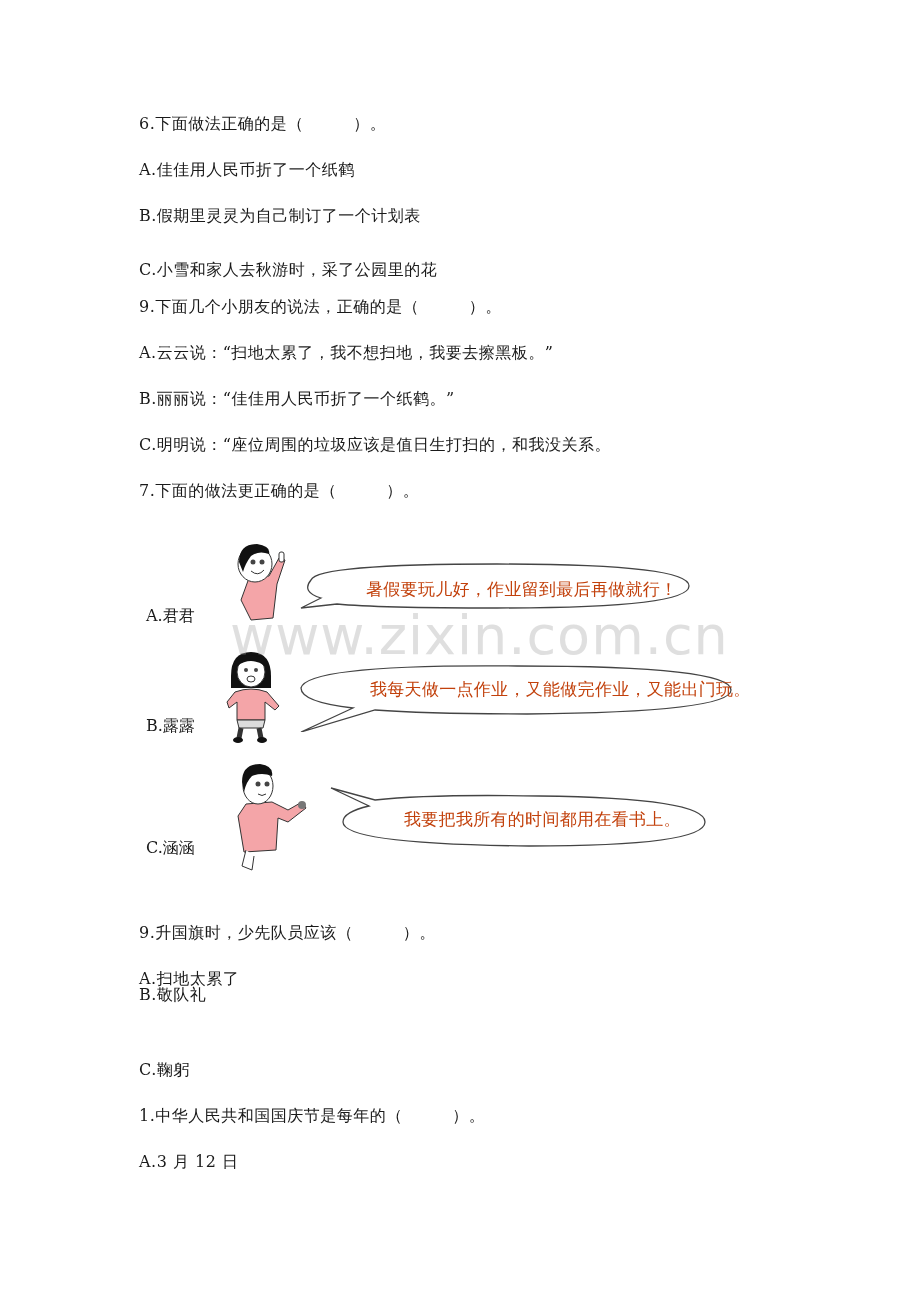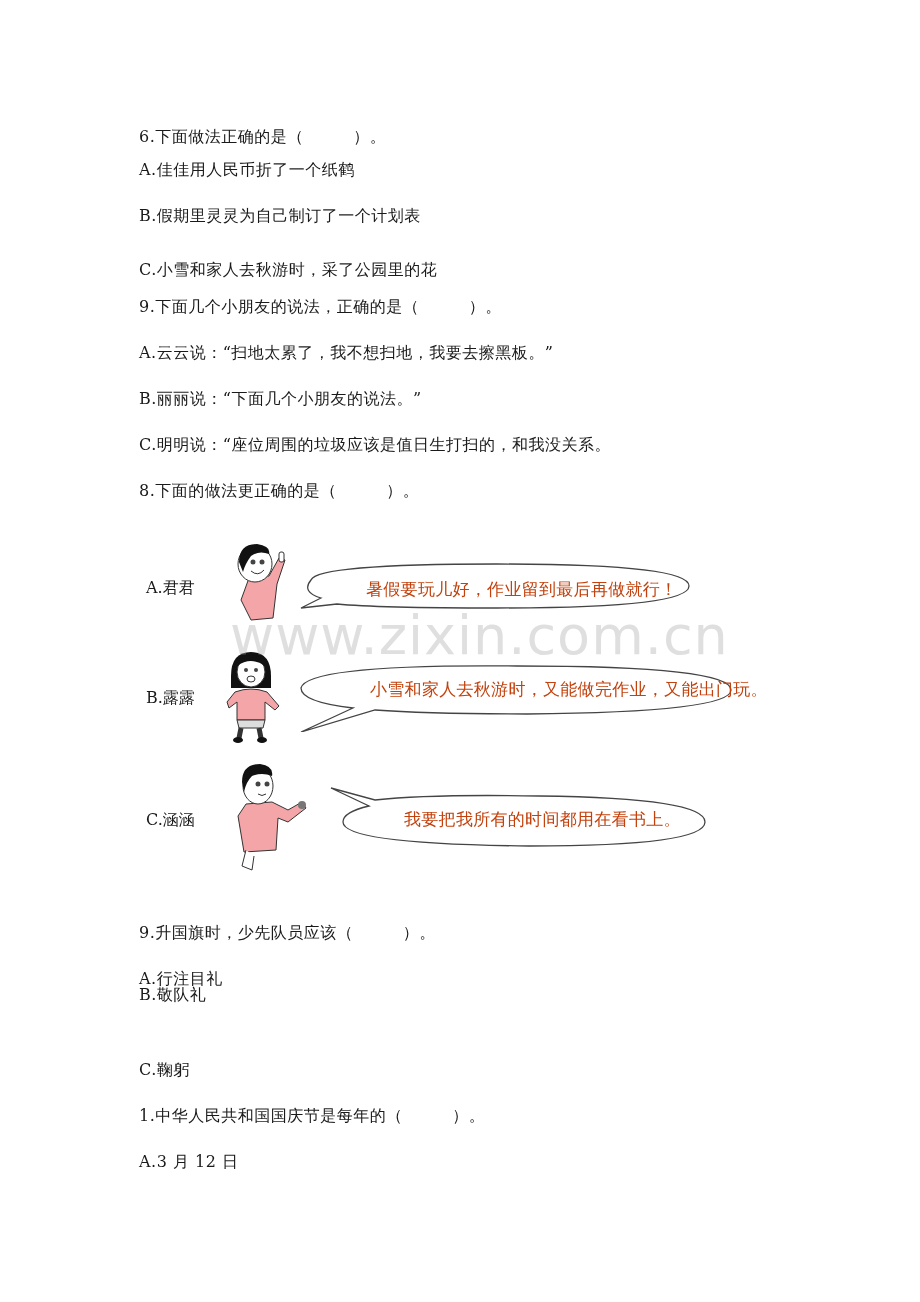--- a/index.html
+++ b/index.html
@@ -1,40 +1,40 @@
 <!DOCTYPE html>
 <html><head>
   <meta charset="utf-8">
   <style>
     html, body { margin: 0; padding: 0; background: #ffffff; }
     body { width: 920px; height: 1302px; position: relative; overflow: hidden;
            font-family: "DejaVu Serif", "Liberation Serif", serif; color: #1a1a1a; }
     .line { position: absolute; left: 139px; font-size: 16px; line-height: 20px; white-space: pre; letter-spacing: 0.5px; }
     .figure-row { position: absolute; left: 139px; width: 620px; }
-    .fig-label { position: absolute; left: 7px; font-size: 16px; }
+    .fig-label { position: absolute; left: 7px; font-size: 16px; margin-top: 28px; }
     .char { position: absolute; }
     .bubble { position: absolute; }
     .bubble-text { position: absolute; font-size: 17px; color: #c2410c; white-space: nowrap; letter-spacing: 0.3px; }
     .watermark { position: absolute; left: 230px; top: 604px; font-family: "DejaVu Sans", "Liberation Sans", sans-serif;
                  font-size: 54px; color: rgba(170,170,170,0.38); letter-spacing: 1px; white-space: nowrap; pointer-events: none; }
   </style>
 </head>
 <body>
 
-<div class="line" style="top:127px">6.下面做法正确的是（　　　）。</div>
+<div class="line" style="top:114px">6.下面做法正确的是（　　　）。</div>
 <div class="line" style="top:160px">A.佳佳用人民币折了一个纸鹤</div>
 <div class="line" style="top:206px">B.假期里灵灵为自己制订了一个计划表</div>
 <div class="line" style="top:260px">C.小雪和家人去秋游时，采了公园里的花</div>
 
 <div class="line" style="top:297px">9.下面几个小朋友的说法，正确的是（　　　）。</div>
 <div class="line" style="top:343px">A.云云说：“扫地太累了，我不想扫地，我要去擦黑板。”</div>
-<div class="line" style="top:389px">B.丽丽说：“下面几个小朋友的说法。”</div>
+<div class="line" style="top:389px">B.丽丽说：“佳佳用人民币折了一个纸鹤。”</div>
 <div class="line" style="top:435px">C.明明说：“座位周围的垃圾应该是值日生打扫的，和我没关系。</div>
 
-<div class="line" style="top:481px">8.下面的做法更正确的是（　　　）。</div>
+<div class="line" style="top:481px">7.下面的做法更正确的是（　　　）。</div>
 
 <div class="figure-row" style="top:540px; height:90px">
   <div class="fig-label" style="top:38px">A.君君</div>
   <svg class="char" style="left:90px; top:0px" width="70" height="85" viewBox="0 0 70 85">
     <path d="M12 60 L20 38 L40 36 L50 18 L56 20 L48 44 L44 78 L22 80 Z" fill="#f4a5a8" stroke="#333" stroke-width="1"></path>
     <ellipse cx="26" cy="24" rx="17" ry="18" fill="#fff" stroke="#333" stroke-width="1"></ellipse>
     <path d="M10 22 Q10 4 28 4 Q42 6 40 14 Q30 10 22 16 Q16 24 14 32 Z" fill="#111"></path>
     <circle cx="24" cy="22" r="2.5" fill="#444"></circle>
       <circle cx="33" cy="22" r="2.5" fill="#444"></circle>
     <path d="M22 31 Q29 37 35 30" fill="#fff" stroke="#333" stroke-width="1"></path>
@@ -57,21 +57,21 @@
     <ellipse cx="26" cy="31" rx="4" ry="3" fill="#fff" stroke="#333" stroke-width="1"></ellipse>
     <path d="M10 44 Q26 38 42 44 L54 58 L50 62 L40 54 L40 72 L12 72 L12 54 L4 60 L2 54 Z" fill="#f4a5a8" stroke="#333" stroke-width="1"></path>
     <path d="M12 72 L40 72 L38 80 L14 80 Z" fill="#ddd" stroke="#333" stroke-width="1"></path>
     <path d="M16 80 L14 90 M34 80 L36 90" stroke="#333" stroke-width="5"></path>
     <ellipse cx="13" cy="92" rx="5" ry="3" fill="#111"></ellipse>
       <ellipse cx="37" cy="92" rx="5" ry="3" fill="#111"></ellipse>
   </svg>
   <svg class="bubble" style="left:158px; top:12px" width="438" height="72" viewBox="0 0 438 72">
     <path d="M4 28 Q10 4 220 6 Q434 6 434 30 Q434 52 230 54 Q130 54 78 50 L4 72 L56 48 Q4 42 4 28 Z" fill="#fff" stroke="#444" stroke-width="1.3"></path>
   </svg>
-  <div class="bubble-text" style="left:231px; top:30px">小雪和家人去秋游时，又能做完作业，又能出门玩。</div>
+  <div class="bubble-text" style="left:231px; top:30px">我每天做一点作业，又能做完作业，又能出门玩。</div>
 </div>
 
 <div class="figure-row" style="top:762px; height:115px">
   <div class="fig-label" style="top:48px">C.涵涵</div>
   <svg class="char" style="left:93px; top:0px" width="80" height="112" viewBox="0 0 80 112">
     <path d="M6 54 L14 42 L40 40 L56 48 L70 40 L74 46 L56 60 L46 56 L44 88 L12 90 Z" fill="#f4a5a8" stroke="#333" stroke-width="1"></path>
     <ellipse cx="26" cy="24" rx="15" ry="18" fill="#fff" stroke="#333" stroke-width="1"></ellipse>
     <path d="M10 20 Q10 2 28 2 Q42 4 40 14 Q30 10 20 14 Q14 20 12 30 Z" fill="#111"></path>
     <circle cx="26" cy="22" r="2.5" fill="#444"></circle>
       <circle cx="35" cy="22" r="2.5" fill="#444"></circle>
@@ -81,18 +81,18 @@
   </svg>
   <svg class="bubble" style="left:190px; top:24px" width="380" height="64" viewBox="0 0 380 64">
     <path d="M2 2 L46 14 Q100 8 210 10 Q376 12 376 36 Q376 60 200 60 Q14 58 14 36 Q14 26 40 20 Z" fill="#fff" stroke="#444" stroke-width="1.3"></path>
   </svg>
   <div class="bubble-text" style="left:265px; top:46px">我要把我所有的时间都用在看书上。</div>
 </div>
 
 <div class="watermark">www.zixin.com.cn</div>
 
 <div class="line" style="top:923px">9.升国旗时，少先队员应该（　　　）。</div>
-<div class="line" style="top:969px">A.行注目礼</div>
+<div class="line" style="top:969px">A.扫地太累了</div>
 <div class="line" style="top:985px">B.敬队礼</div>
 <div class="line" style="top:1060px">C.鞠躬</div>
 
 <div class="line" style="top:1106px">1.中华人民共和国国庆节是每年的（　　　）。</div>
 <div class="line" style="top:1152px">A.3 月 12 日</div>
 
 </body></html>

